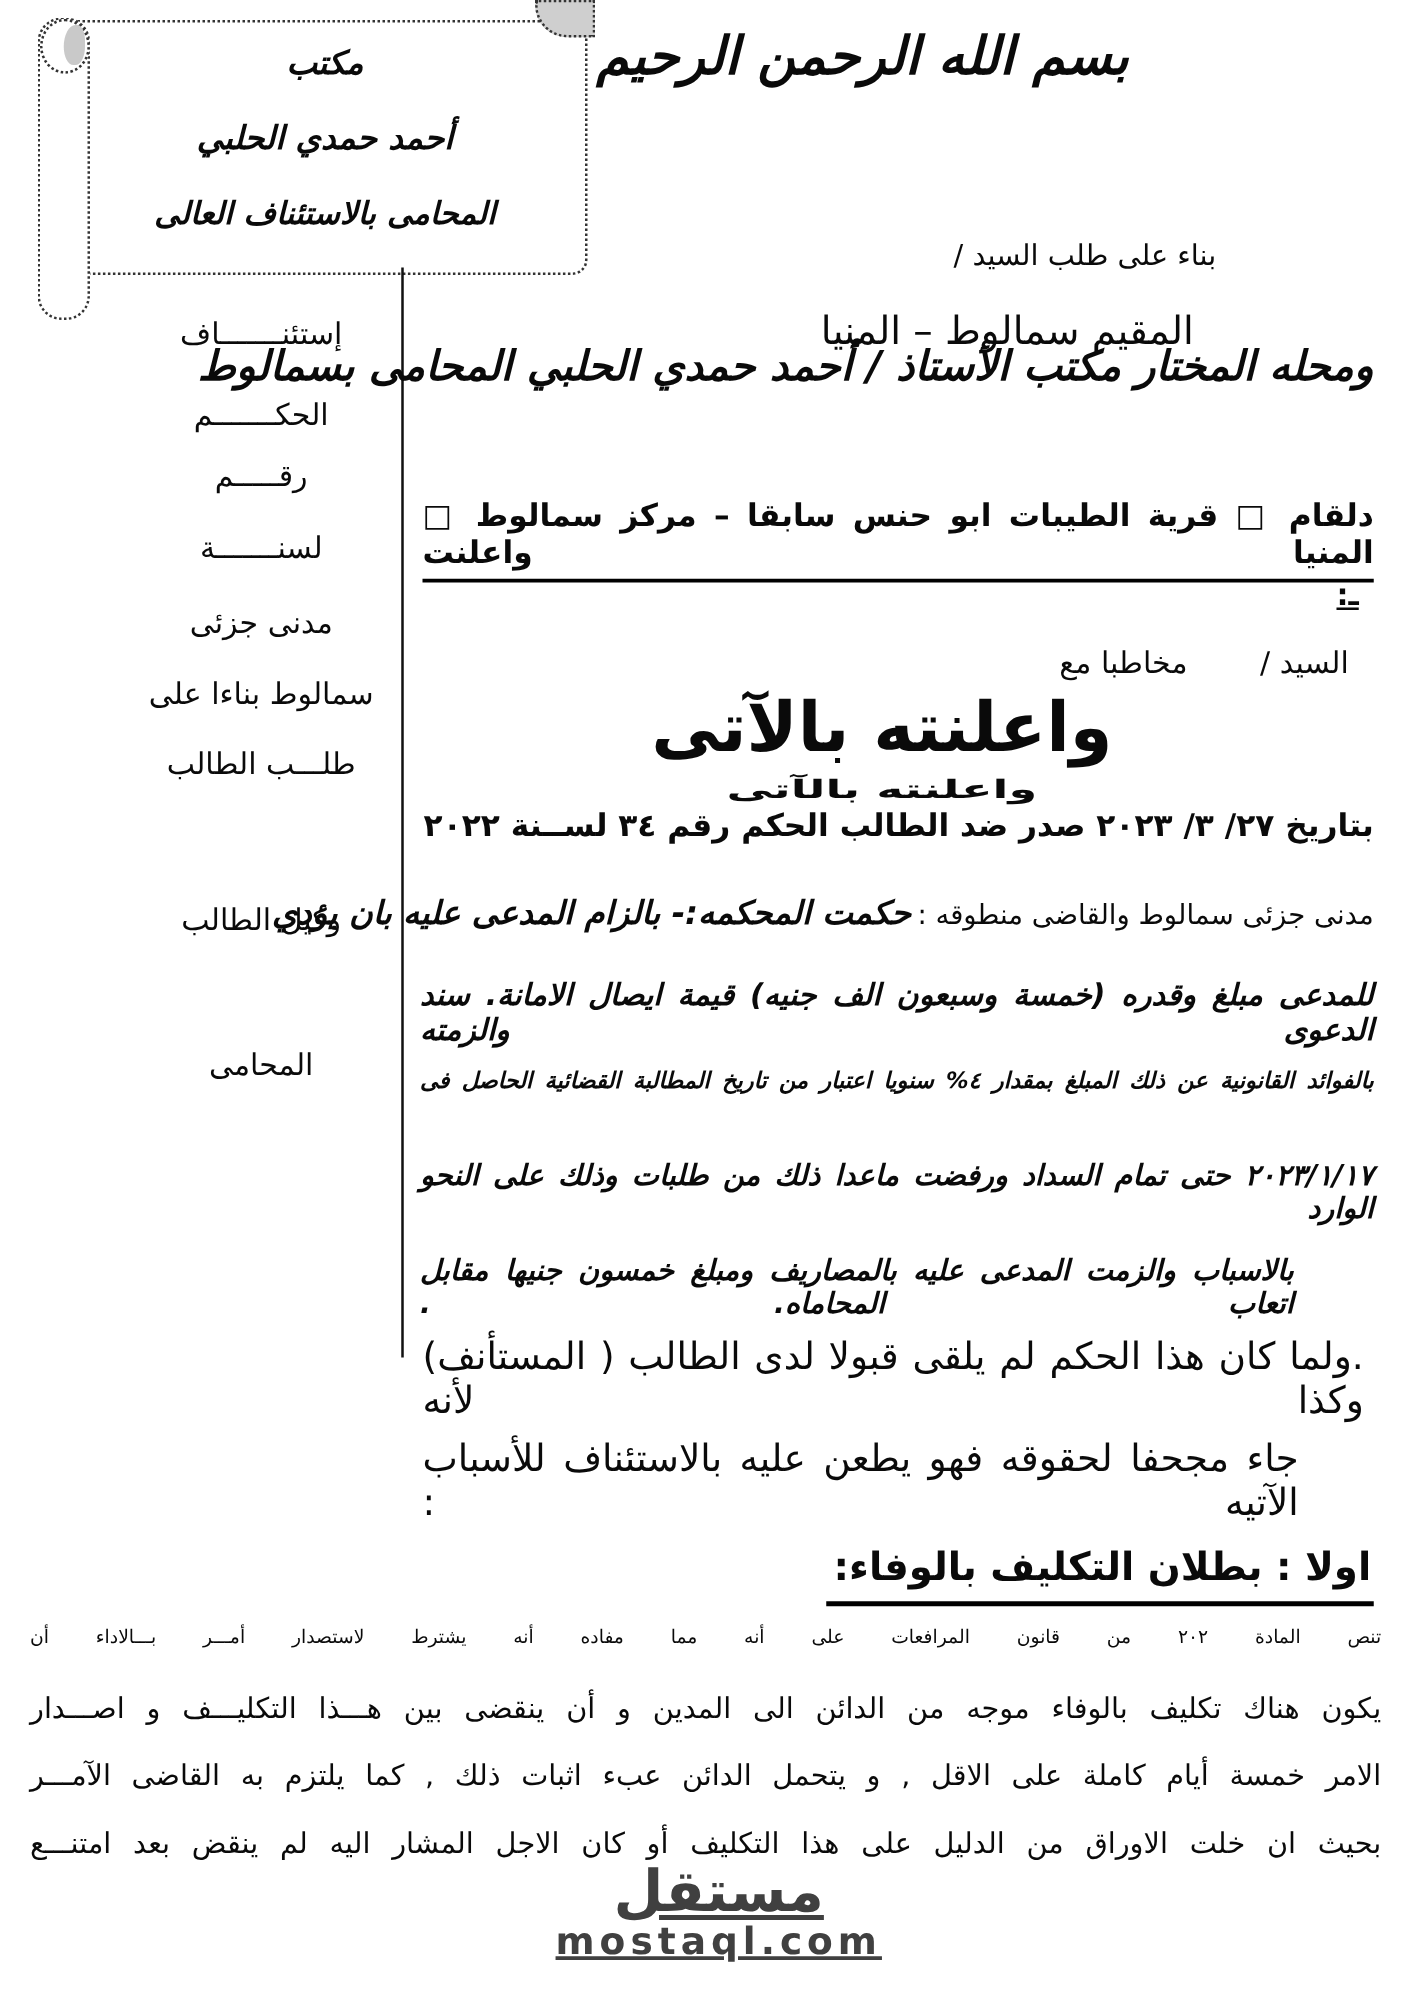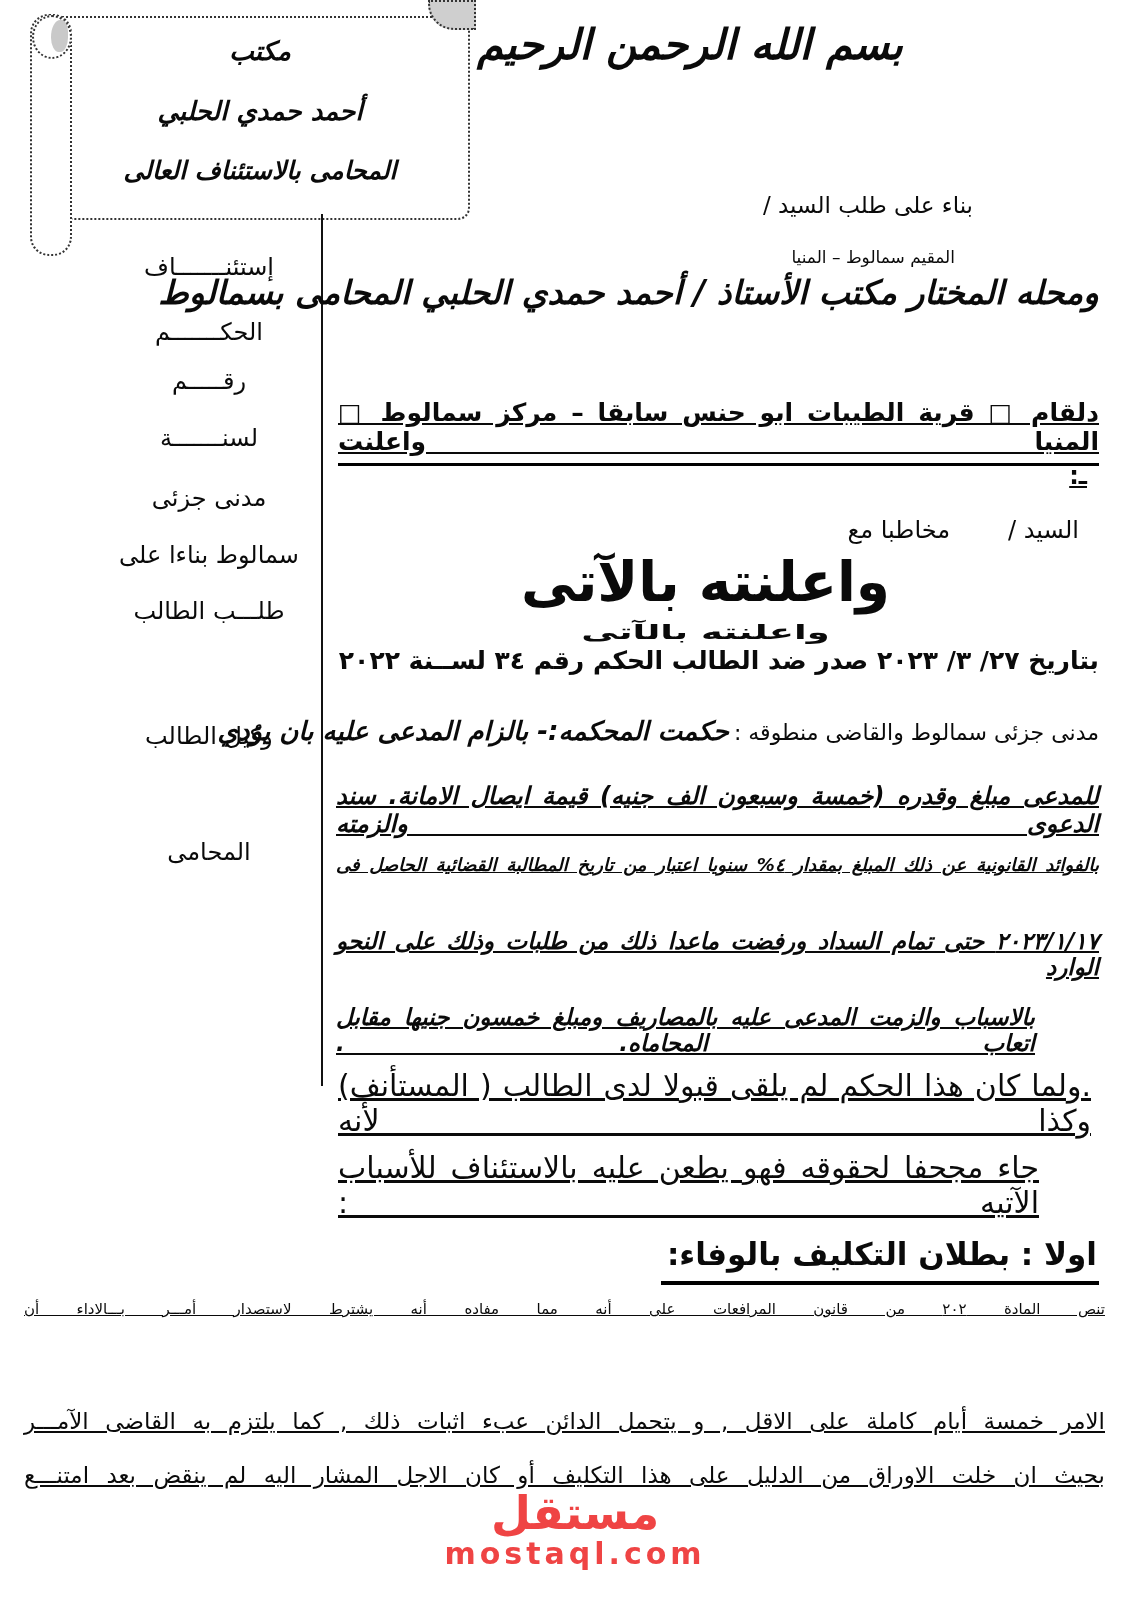--- a/index.html
+++ b/index.html
@@ -4,21 +4,21 @@
 <style>
   html,body { margin:0; padding:0; background:#ffffff; }
   .page {
     position:relative; width:1131px; height:1600px; background:#ffffff;
     font-family:"DejaVu Sans", sans-serif; color:#0a0a0a; direction:rtl;
     overflow:hidden;
   }
   .abs { position:absolute; }
   .cal { font-weight:bold; font-style:italic; }           
   .heavy { font-weight:900; font-style:italic; }          
-  .fill { text-align:justify; text-align-last:justify;text-decoration:underline; }  
+  .fill { text-align:justify; text-align-last:justify; }  
   .pre { white-space:pre; }
   .nowrap { white-space:nowrap; }
 
   
   .banner-rect { left:46px; top:16px; width:420px; height:200px;
     border:2px dotted #333; border-radius:12px; background:#fff; }
   .right-curl { left:428px; top:0px; width:44px; height:26px; background:#cfcfcf;
     border:2px dotted #333; border-radius:0 0 0 26px; }
   .left-roll { left:30px; top:14px; width:38px; height:238px;
     border:2px dotted #333; border-radius:19px; background:#fff; }
@@ -68,21 +68,21 @@
     <div class="abs margin-item" style="top:597px;">طلـــب الطالب</div>
     <div class="abs margin-item" style="top:722px;">وكيل الطالب</div>
     <div class="abs margin-item" style="top:838px;">المحامى</div>
   </div>
 
   <div class="abs cal nowrap" style="top:20px; right:228px; font-size:42px;">بسم الله الرحمن الرحيم</div>
 
 
   <div class="abs nowrap" style="top:192px; right:158px; font-size:23px;">بناء على طلب السيد /</div>
 
-  <div class="abs nowrap" style="top:247px; right:176px; font-size:17px;">المقيم سمالوط – المنيا</div>
+  <div class="abs nowrap" style="top:247px; right:176px; font-size:31px;">المقيم سمالوط – المنيا</div>
 
   <div class="abs cal nowrap" style="top:273px; right:32px; font-size:33px;">ومحله المختار مكتب الأستاذ / أحمد حمدي الحلبي المحامى بسمالوط</div>
 
 
   <div class="abs fill" style="top:398px; right:32px; left:338px; font-size:25px; font-weight:bold;
        border-bottom:3px solid #000; padding-bottom:7px;">دلقام □ قرية الطيبات ابو حنس سابقا –  مركز سمالوط □ المنيا واعلنت</div>
 
   <div class="abs" style="top:462px; right:44px; font-size:24px; font-weight:bold; text-decoration:underline;">ـ:</div>
 
   <div class="abs nowrap" style="top:516px; right:52px; font-size:24px;">
@@ -109,21 +109,22 @@
   <div class="abs fill heavy" style="top:1004px; right:96px; left:336px; font-size:23px;">بالاسباب والزمت المدعى عليه بالمصاريف ومبلغ خمسون جنيها مقابل اتعاب المحاماه. .</div>
 
   <div class="abs fill" style="top:1068px; right:40px; left:338px; font-size:30px;">.ولما كان هذا الحكم لم يلقى قبولا لدى الطالب ( المستأنف) وكذا لأنه</div>
 
   <div class="abs fill" style="top:1150px; right:92px; left:338px; font-size:30px;">جاء مجحفا  لحقوقه فهو يطعن عليه بالاستئناف للأسباب الآتيه  :</div>
 
   <div class="abs" style="top:1236px; right:32px; font-size:31px; font-weight:900; letter-spacing:1px;
        border-bottom:4px solid #000; padding:0 2px 9px 6px; display:inline-block;">اولا : بطلان التكليف بالوفاء:</div>
 
   <div class="abs fill" style="top:1300px; left:24px; right:26px; font-size:15px;">تنص المادة ٢٠٢ من قانون المرافعات على أنه مما مفاده أنه يشترط لاستصدار أمـــر بـــالاداء أن</div>
+  <div class="abs fill" style="top:1354px; left:24px; right:26px; font-size:23px;">يكون هناك تكليف بالوفاء موجه من الدائن الى المدين و أن ينقضى بين هـــذا التكليـــف و اصـــدار</div>
   <div class="abs fill" style="top:1408px; left:24px; right:26px; font-size:23px;">الامر خمسة أيام كاملة على الاقل , و يتحمل الدائن عبء اثبات ذلك , كما يلتزم به القاضى الآمـــر</div>
   <div class="abs fill" style="top:1462px; left:24px; right:26px; font-size:23px;">بحيث ان خلت الاوراق من الدليل على هذا التكليف أو كان الاجل المشار اليه لم ينقض بعد امتنـــع</div>
 
-  <div class="abs wm" style="color:#ef4444;">
+  <div class="abs wm" style="color:#404040;text-decoration:underline;">
     <div class="wm-ar">مستقل</div>
     <div class="wm-site" dir="ltr">mostaql.com</div>
   </div>
 
 </div>
 
 </body></html>

